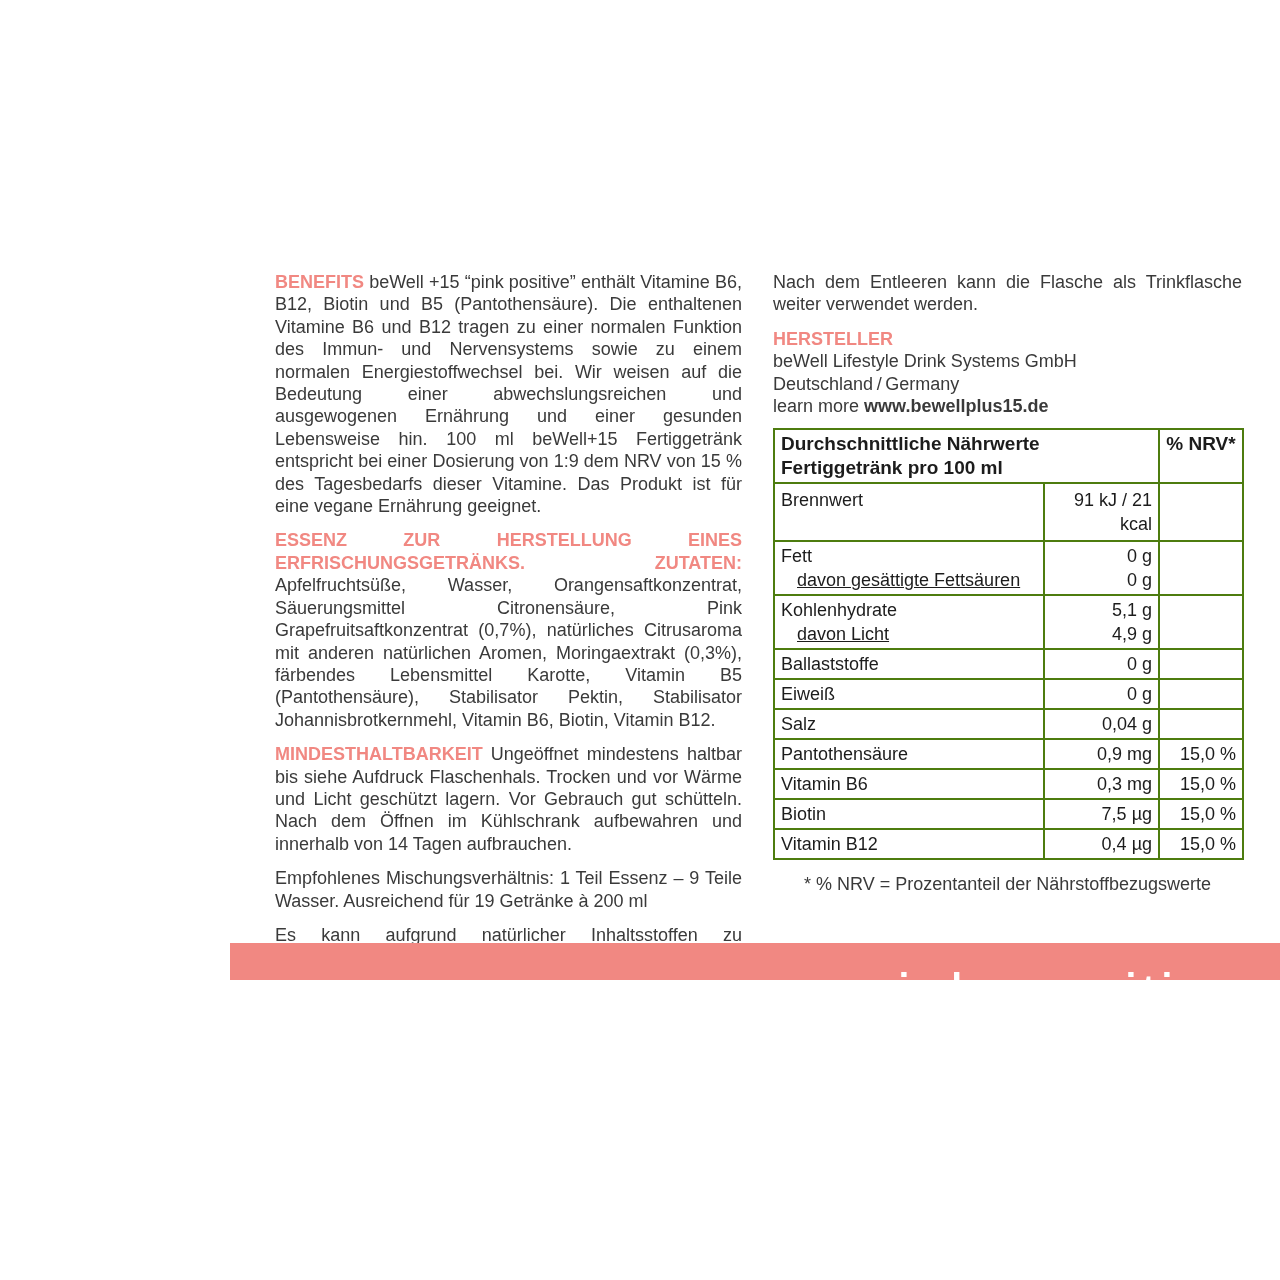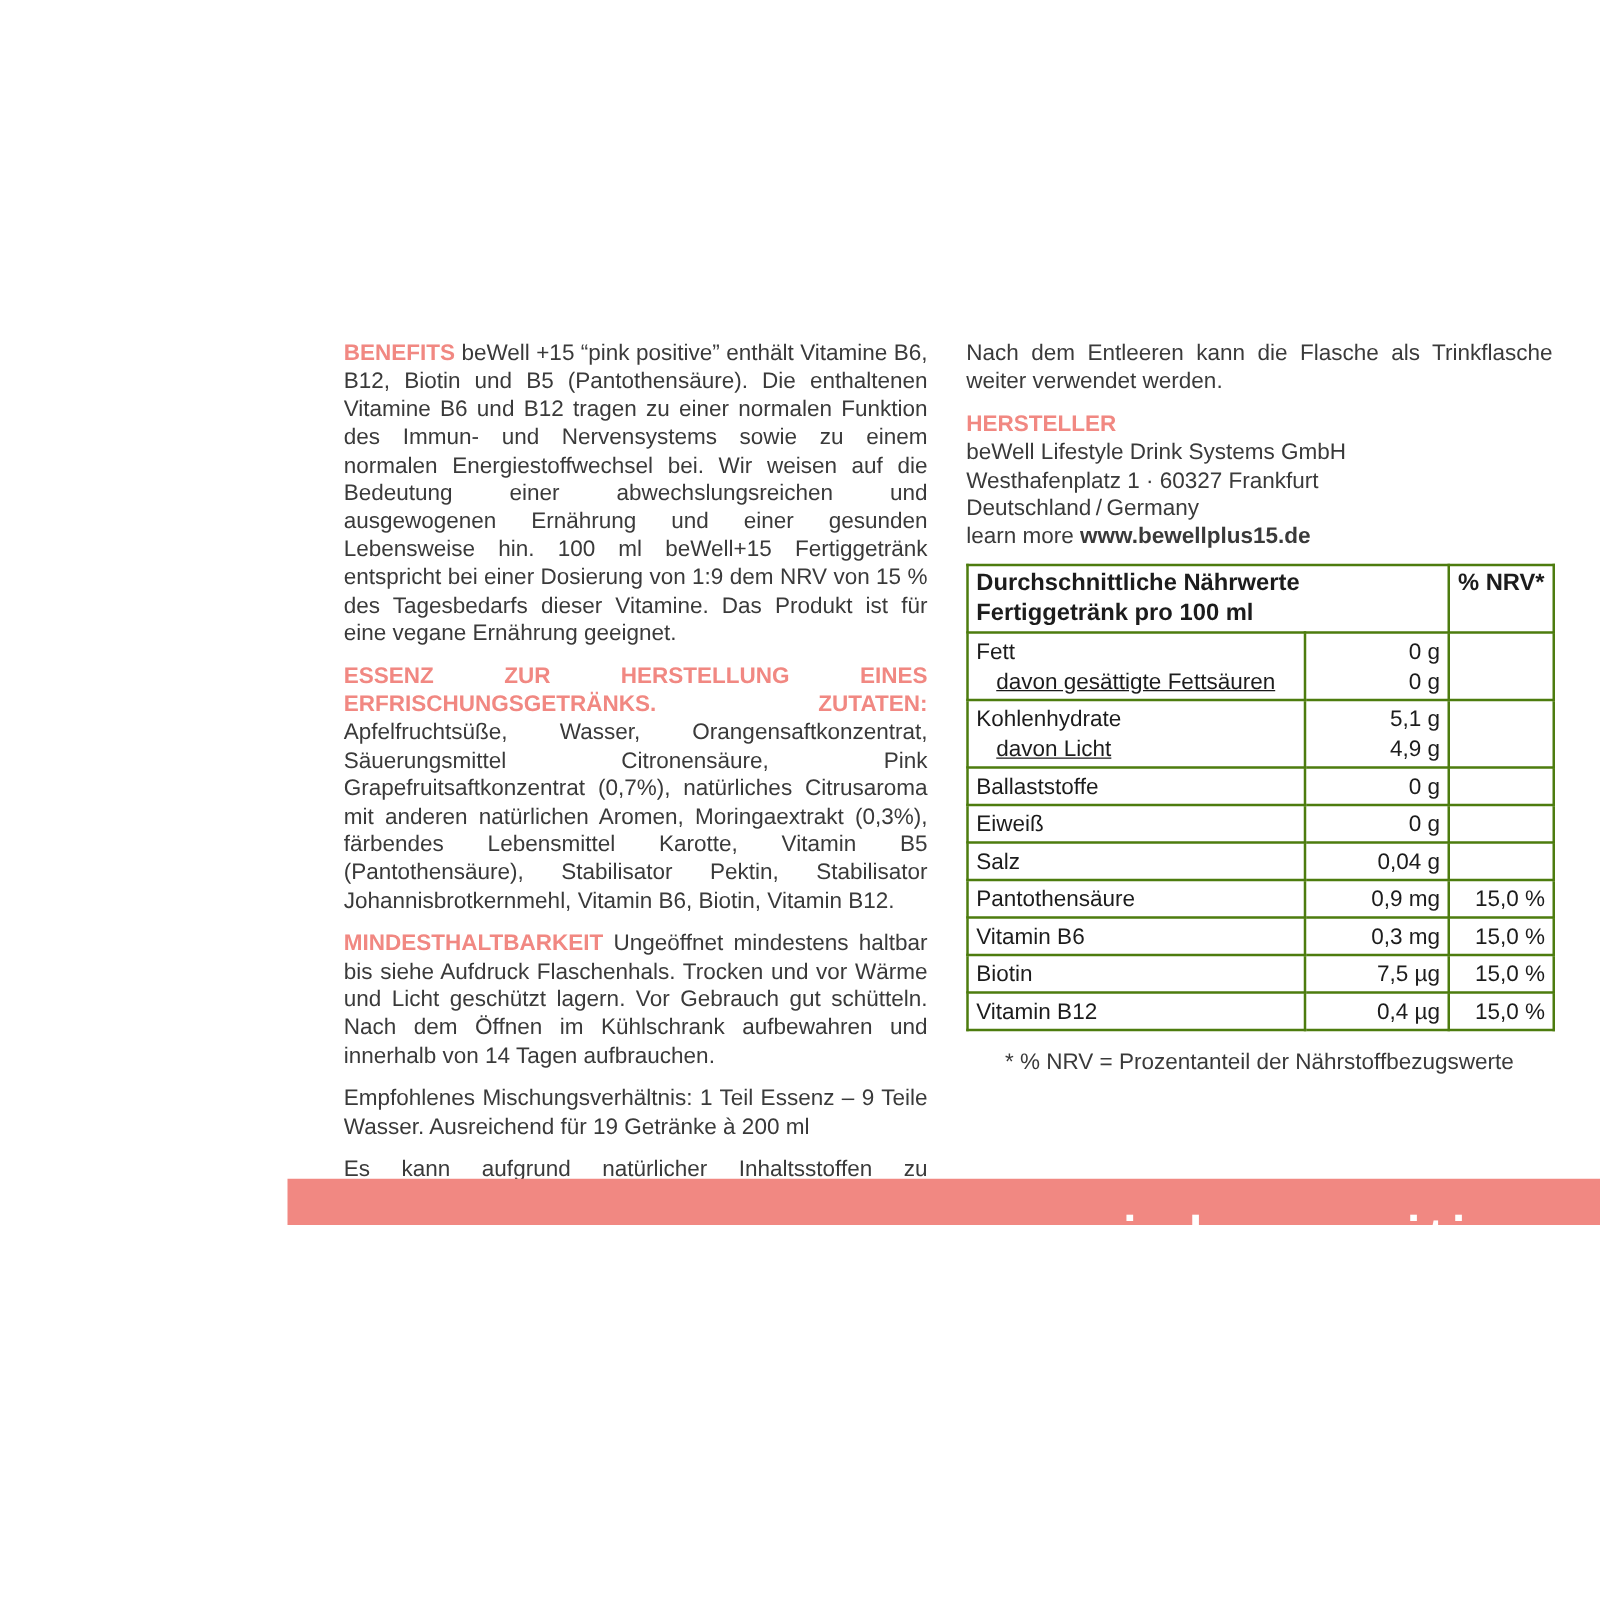--- a/index.html
+++ b/index.html
@@ -111,39 +111,47 @@
 
     <p>Es kann aufgrund natürlicher Inhaltsstoffen zu Farbveränderung kommen.</p>
   </div>
 
   <div class="col col-right">
     <p>Nach dem Entleeren kann die Flasche als Trinkflasche weiter verwendet werden.</p>
 
     <div class="hersteller-block">
       <div class="accent">HERSTELLER</div>
       <div>beWell Lifestyle Drink Systems GmbH</div>
-      <div>Westhafenplatz 1 · 60327 Frankfurt</div>
       <div>Deutschland / Germany</div>
       <div><span>learn more </span><span class="bold">www.bewellplus15.de</span></div>
     </div>
 
     <table class="nutrition">
       <colgroup>
         <col style="width:270px">
         <col style="width:115px">
         <col style="width:84px">
       </colgroup>
       <tbody id="nutrition-body">
         <tr>
           <td colspan="2" class="th">
             <div>Durchschnittliche Nährwerte</div>
             <div>Fertiggetränk pro 100 ml</div>
           </td>
           <td class="th nrv-head">% NRV*</td>
         </tr>
+      <tr class="row-tall">
+            <td class="label-cell">
+              <div>Brennwert</div>
+            </td>
+            <td class="value-cell">
+              <div>91 kJ / 21 kcal</div>
+            </td>
+            <td class="nrv-cell"></td>
+          </tr>
           <tr>
             <td class="label-cell">
               <div>Fett</div>
               <div class="sub-line">davon gesättigte Fettsäuren</div>
             </td>
             <td class="value-cell">
               <div>0 g</div>
               <div>0 g</div>
             </td>
             <td class="nrv-cell"></td>

